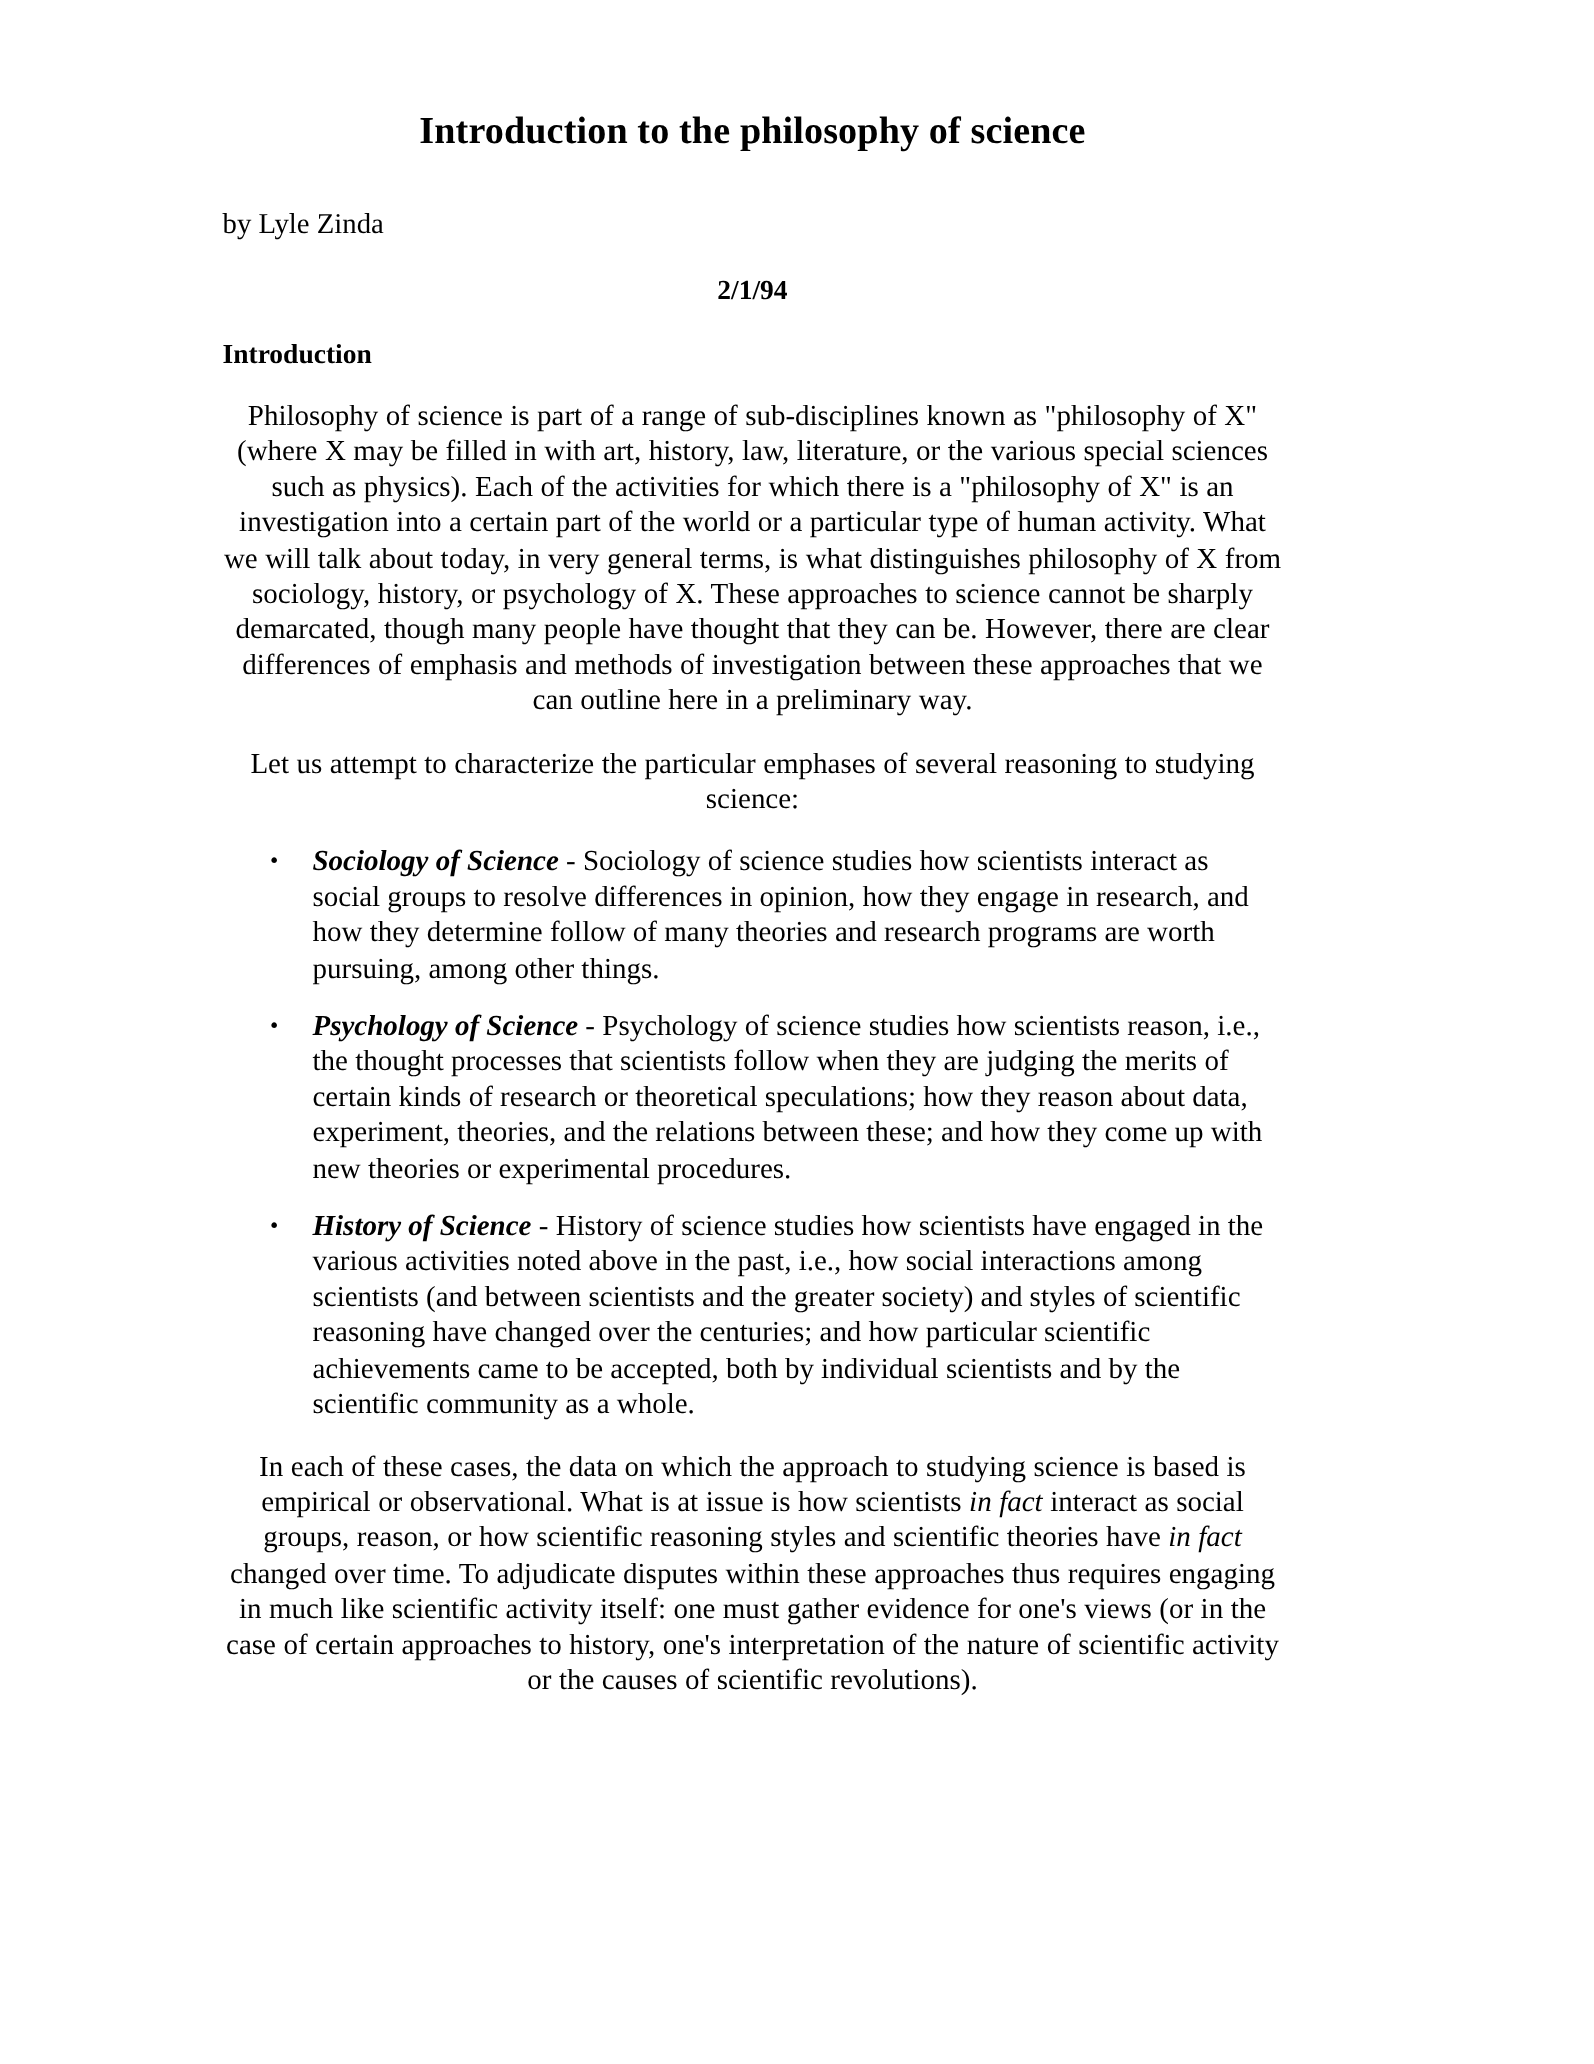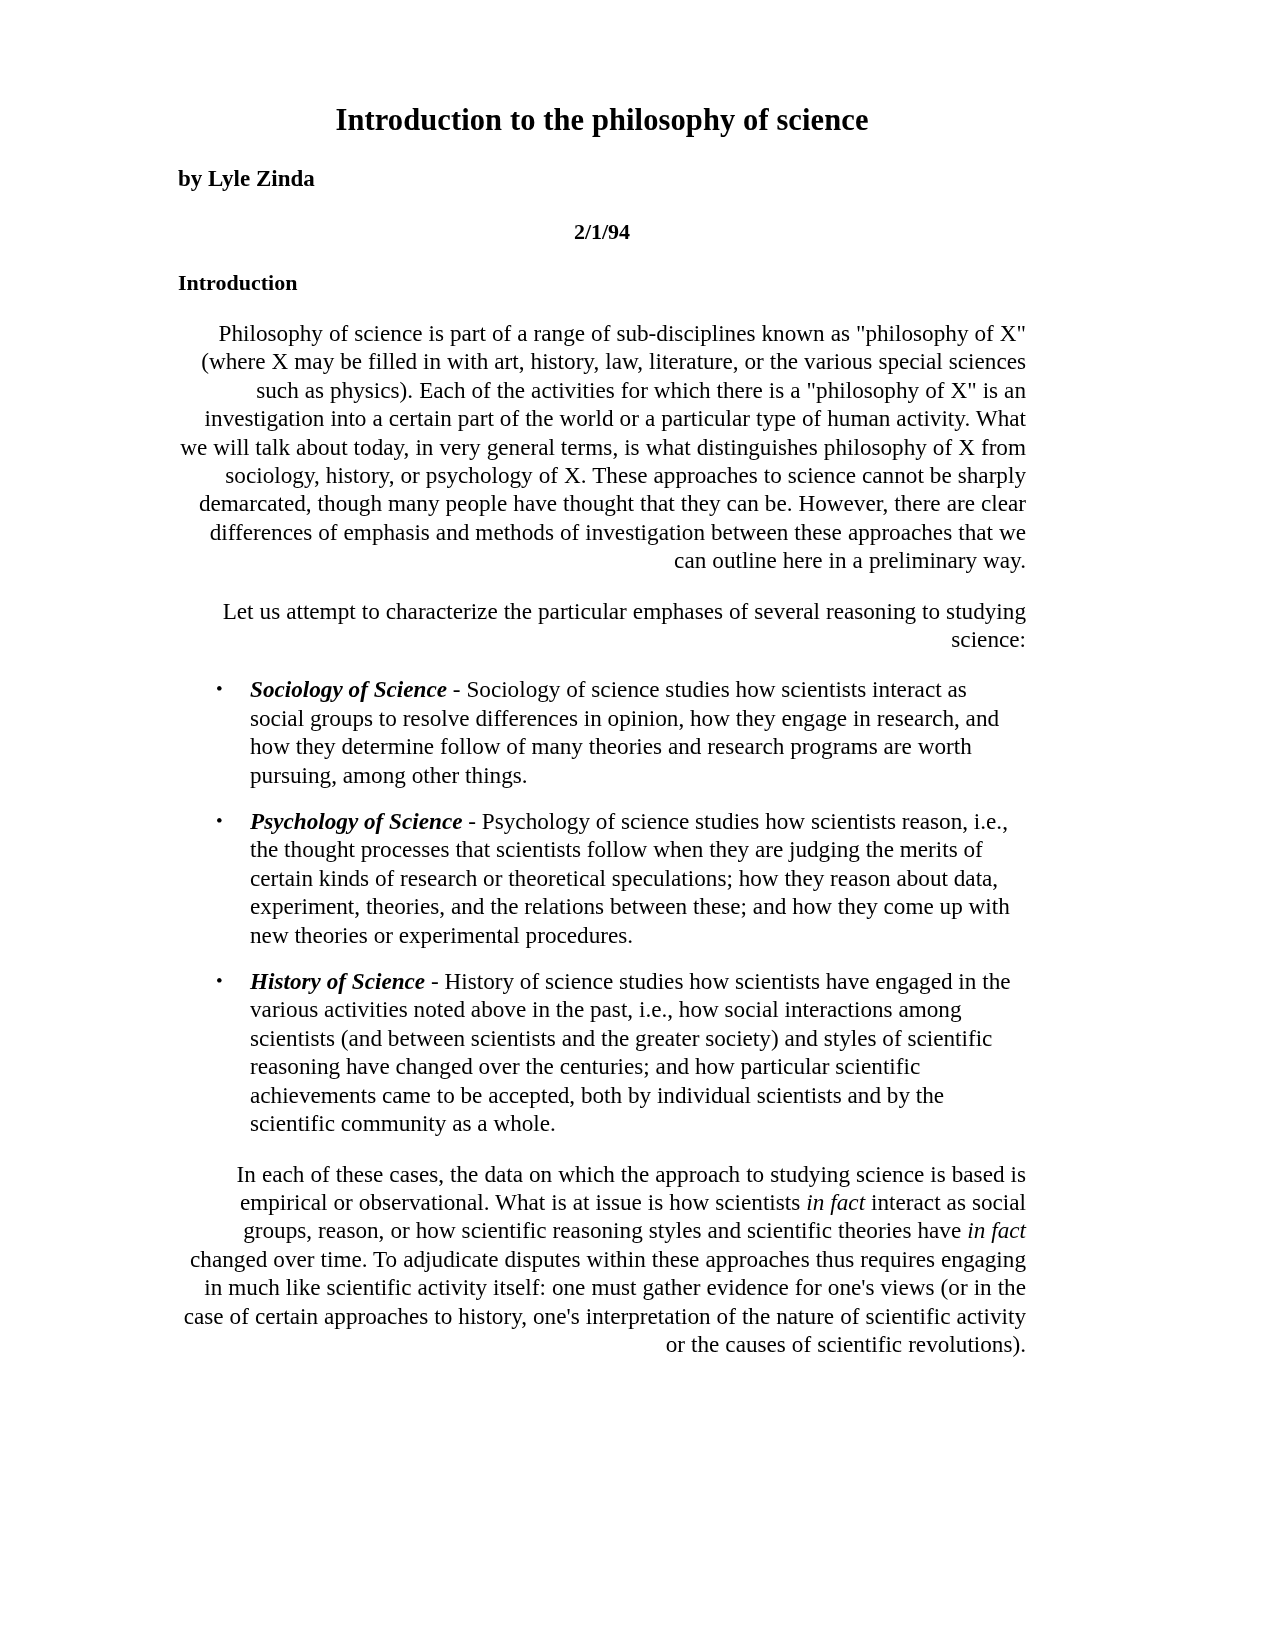--- a/index.html
+++ b/index.html
@@ -28,29 +28,29 @@
     position: absolute;
     left: 178px;
     top: 0;
     width: 848px;
   }
 
   .doc-title {
     font-size: 30.5px;
     font-weight: bold;
     text-align: center;
-    margin: 0;
-    padding-top: 102px;
+    margin: 16px;
+    padding-top: 70px;
     line-height: 1.22;
     letter-spacing: 0.1px;
   }
 
   .byline {
     font-size: 23px;
-    font-weight: bold;
+    font-weight: normal;
     text-align: left;
     margin: 0;
     padding-top: 26px;
     line-height: 1.25;
   }
 
   .centered-head {
     font-size: 22px;
     font-weight: bold;
     text-align: center;
@@ -66,21 +66,21 @@
     margin: 0;
     padding-top: 24px;
     line-height: 1.25;
   }
 
   p.body {
     font-size: 23.2px;
     line-height: 28.4px;
     margin: 0;
     padding-top: 22px;
-    text-align: right;
+    text-align: center;
     word-spacing: 0.2px;
   }
 
   ul.bullets {
     list-style: none;
     margin: 0;
     padding: 0;
     padding-top: 16px;
   }
   ul.bullets > li {

